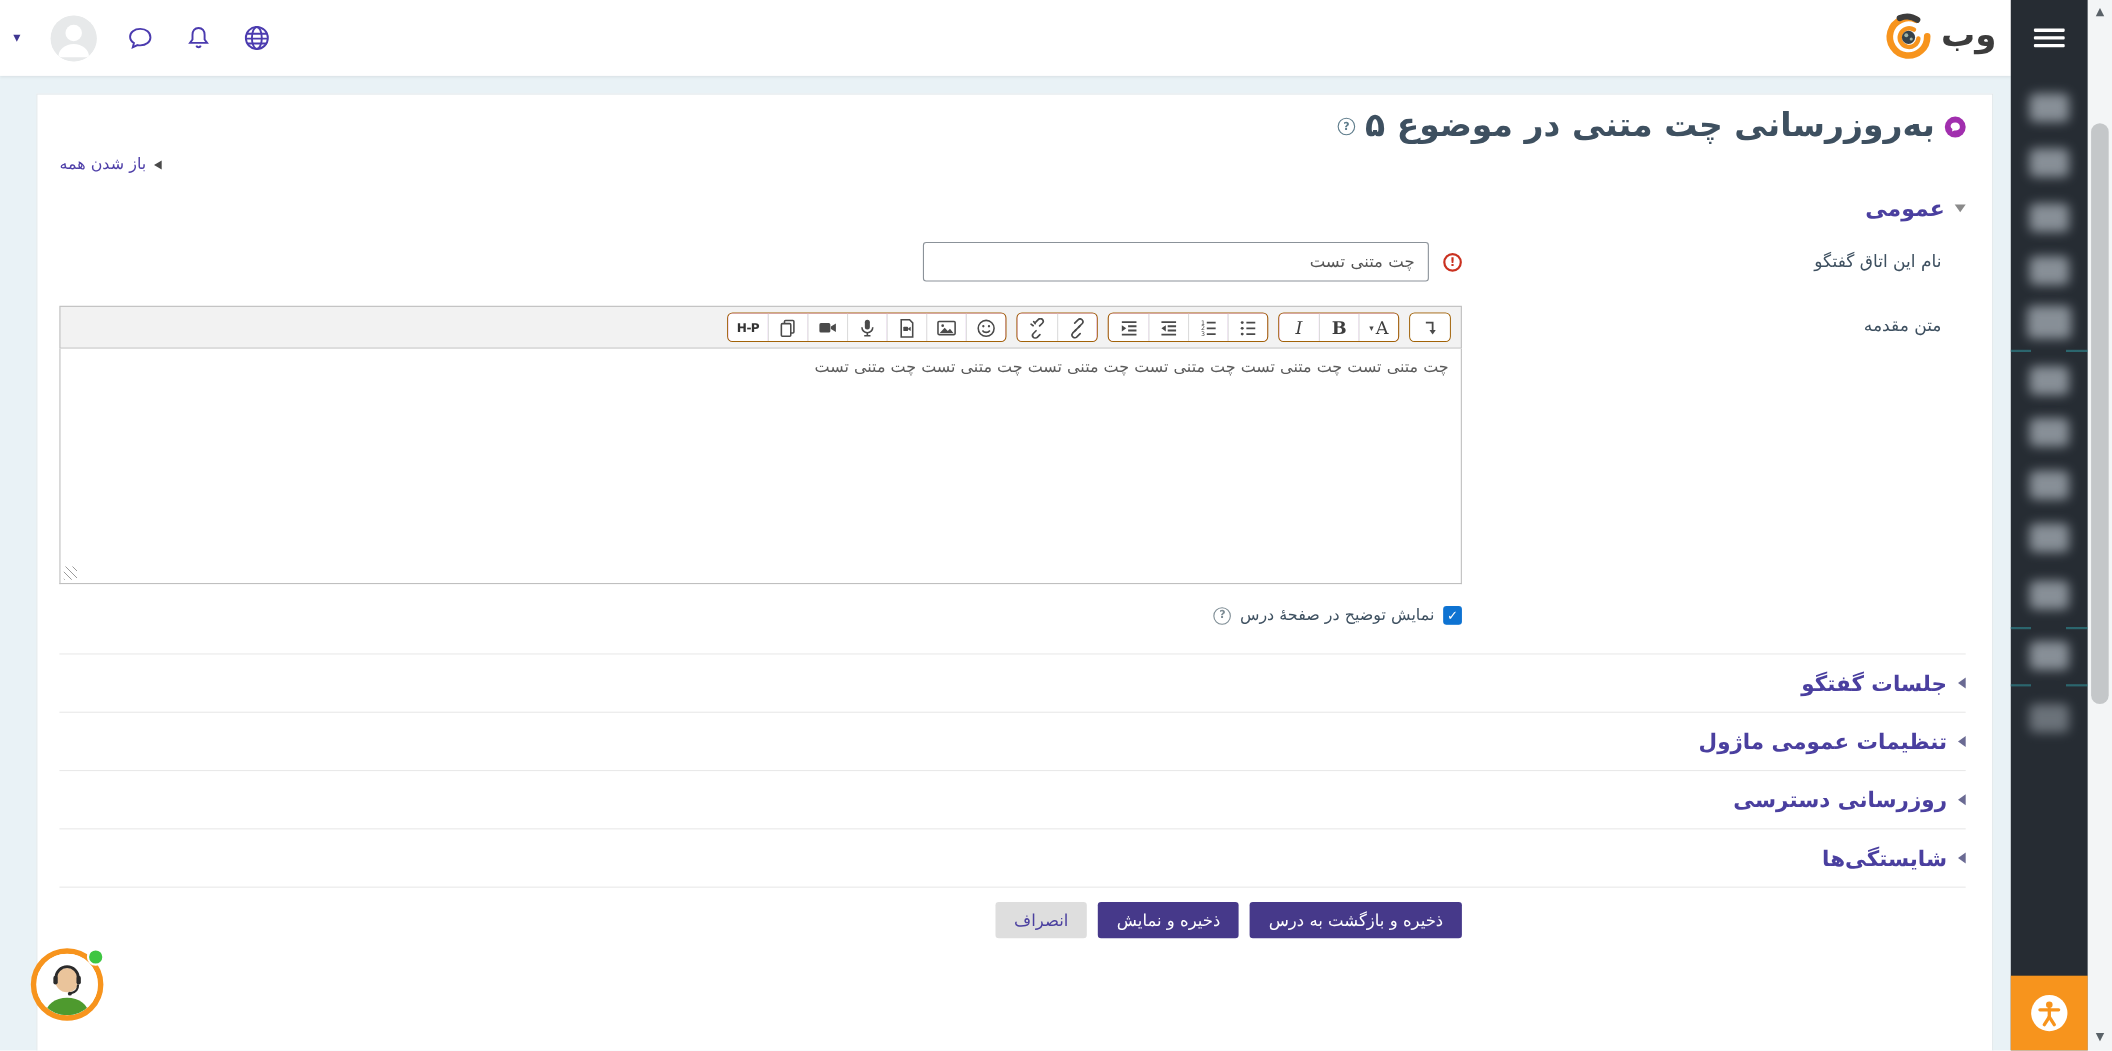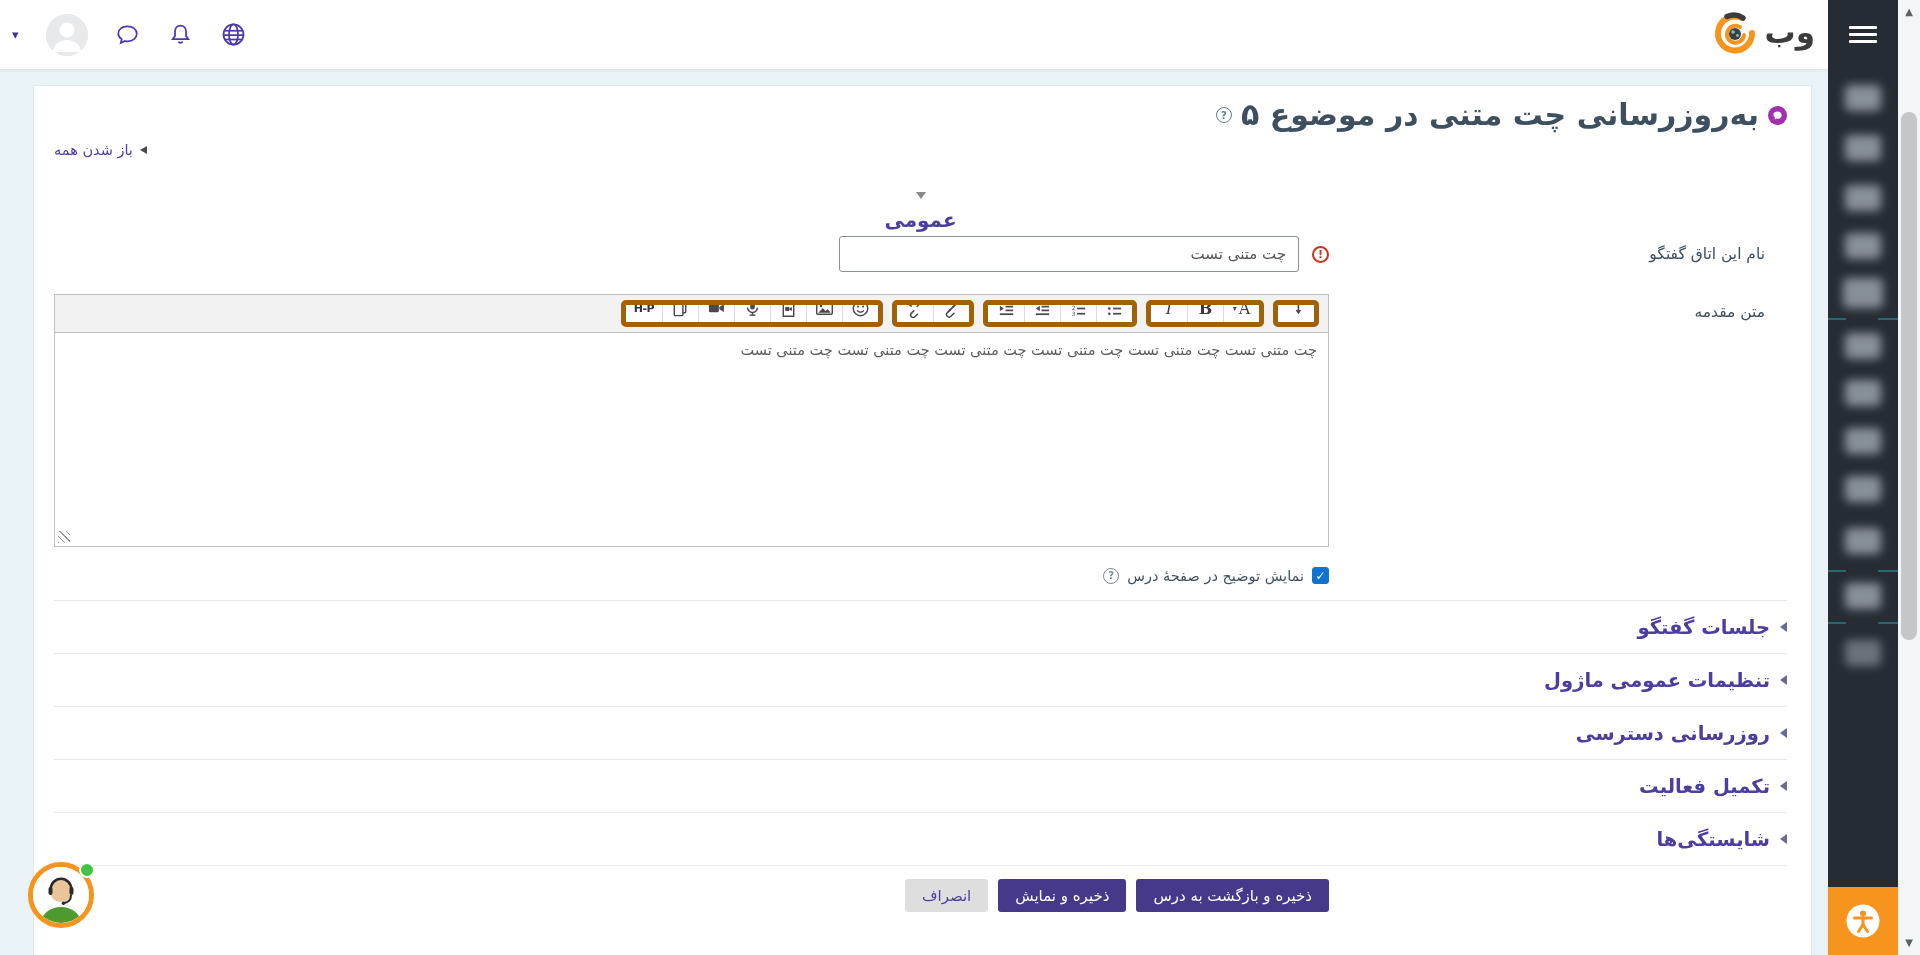--- a/index.html
+++ b/index.html
@@ -59,21 +59,21 @@
   .help-ring { width:16px; height:16px; border:1.5px solid #5f7d8c; border-radius:50%;
     color:#5f7d8c; font-size:10px; font-weight:700; display:flex;
     align-items:center; justify-content:center; cursor:pointer; flex:none; }
 
   .expand-row { margin-top:8px; height:20px; display:flex; justify-content:flex-end;
     align-items:center; gap:7px; }
   .tri-left-dark { width:0; height:0; border-top:4px solid transparent;
     border-bottom:4px solid transparent; border-right:7px solid #4a4a4a; }
   .expand-link { color:#4e3fa8; font-size:14.5px; text-decoration:none; cursor:pointer; }
 
-  .gen-header { margin-top:32px; height:26px; display:flex; align-items:center; gap:9px;flex-direction:column; }
+  .gen-header { margin-top:16px; height:26px; display:flex; align-items:center; gap:9px; }
   .caret-down { width:0; height:0; border-left:5px solid transparent;
     border-right:5px solid transparent; border-top:7px solid #8a8a8a; cursor:pointer; }
   .gen-title { font-size:20px; font-weight:700; color:#4a3f9f; }
 
   .frow { display:flex; align-items:flex-start; }
   .flabel { width:458px; flex:none; text-align:right; padding:9px 22px 0 10px;
     font-size:15.5px; color:#3e5060; }
   .ffield { flex:1; min-width:0; }
 
   .name-row { margin-top:18px; }
@@ -81,22 +81,22 @@
   .req-icon { width:17px; height:17px; border:2px solid #ca3120; border-radius:50%;
     color:#ca3120; font-size:11px; font-weight:700; display:flex;
     align-items:center; justify-content:center; flex:none; }
   .name-input { width:460px; height:36px; border:1px solid #8b9299; border-radius:3px;
     background:#fff; padding:0 12px; font-size:15px; color:#555; text-align:right;
     font-family:inherit; }
 
   .editor-row { margin-top:22px; }
   .toolbar { border:1px solid #bfbfbf; background:#f2f2f2; padding:5px 9px;
     display:flex; direction:ltr; justify-content:flex-end; gap:9px; height:39px; }
-  .tgroup { display:flex; background:#f0abfc; border:5px solid #a16207;
-    border-radius:5px; overflow:hidden;align-items:flex-end; }
+  .tgroup { display:flex; background:#f0abfc; border:1px solid #a16207;
+    border-radius:5px; overflow:hidden; }
   .tbtn { width:36px; height:27px; display:flex; align-items:center; justify-content:center;
     border-left:1px solid #dcdcdc; color:#4a4a4a; cursor:pointer; background:#fff; }
   .tbtn:first-child { border-left:none; }
   .tbtn svg { width:19px; height:19px; }
   .t-serif { font-family:"DejaVu Serif","Liberation Serif",serif; font-size:16px; color:#3d3d3d; }
   .t-bold { font-weight:700; } .t-italic { font-style:italic; }
   .t-h5p { font-size:11px; font-weight:700; letter-spacing:-.5px; color:#333; }
   .editor-body { border:1px solid #bfbfbf; border-top:none; height:214px; background:#fff;
     padding:9px 11px; font-size:14.5px; color:#5c5c5c; position:relative; text-align:right; }
   .editor-body::after { content:""; position:absolute; left:3px; bottom:3px;
@@ -105,21 +105,21 @@
 
   .check-row { margin-top:20px; }
   .check-wrap { display:flex; align-items:center; gap:8px; }
   .checkbox { width:17px; height:17px; border-radius:3px; border:1px solid #0e73d2;
     background:#fff; display:flex; align-items:center; justify-content:center;
     color:#fff; font-size:12px; cursor:pointer; flex:none; }
   .checkbox[data-checked="true"] { background:#0e73d2; }
   .checkbox[data-checked="true"]::after { content:"✓"; }
   .check-label { font-size:14.5px; color:#3e5060; }
 
-  .sections { margin-top:16px;text-align:center; }
+  .sections { margin-top:26px;text-align:center; }
   .section-row { height:53px; border-top:1px solid #e9e9e9; display:flex;
     align-items:center; gap:10px; cursor:pointer; }
   .tri-left-purple { width:0; height:0; border-top:5px solid transparent;
     border-bottom:5px solid transparent; border-right:7px solid #6a6a93; }
   .section-title { font-size:19.5px; font-weight:600; color:#4a3f9f; }
 
   .actions-row { border-top:1px solid #e9e9e9; padding:13px 458px 0 0;
     display:flex; gap:10px; }
   .btn { height:33px; padding:0 17px; font-size:15px; border:none; border-radius:3px;
     font-family:inherit; cursor:pointer; }
@@ -404,24 +404,20 @@
     <div class="section-row">
       <span class="tri-left-purple"></span>
       <span class="section-title">تنظیمات عمومی ماژول</span>
     </div>
     <div class="section-row">
       <span class="tri-left-purple"></span>
       <span class="section-title">روزرسانی دسترسی</span>
     </div>
     <div class="section-row">
       <span class="tri-left-purple"></span>
-      <span class="section-title">تکمیل فعالیت</span>
-    </div>
-    <div class="section-row">
-      <span class="tri-left-purple"></span>
       <span class="section-title">شایستگی‌ها</span>
     </div>
   </div>
 
   <div class="actions-row">
     <button class="btn btn-primary">ذخیره و بازگشت به درس</button>
     <button class="btn btn-primary">ذخیره و نمایش</button>
     <button class="btn btn-light">انصراف</button>
   </div>
 

